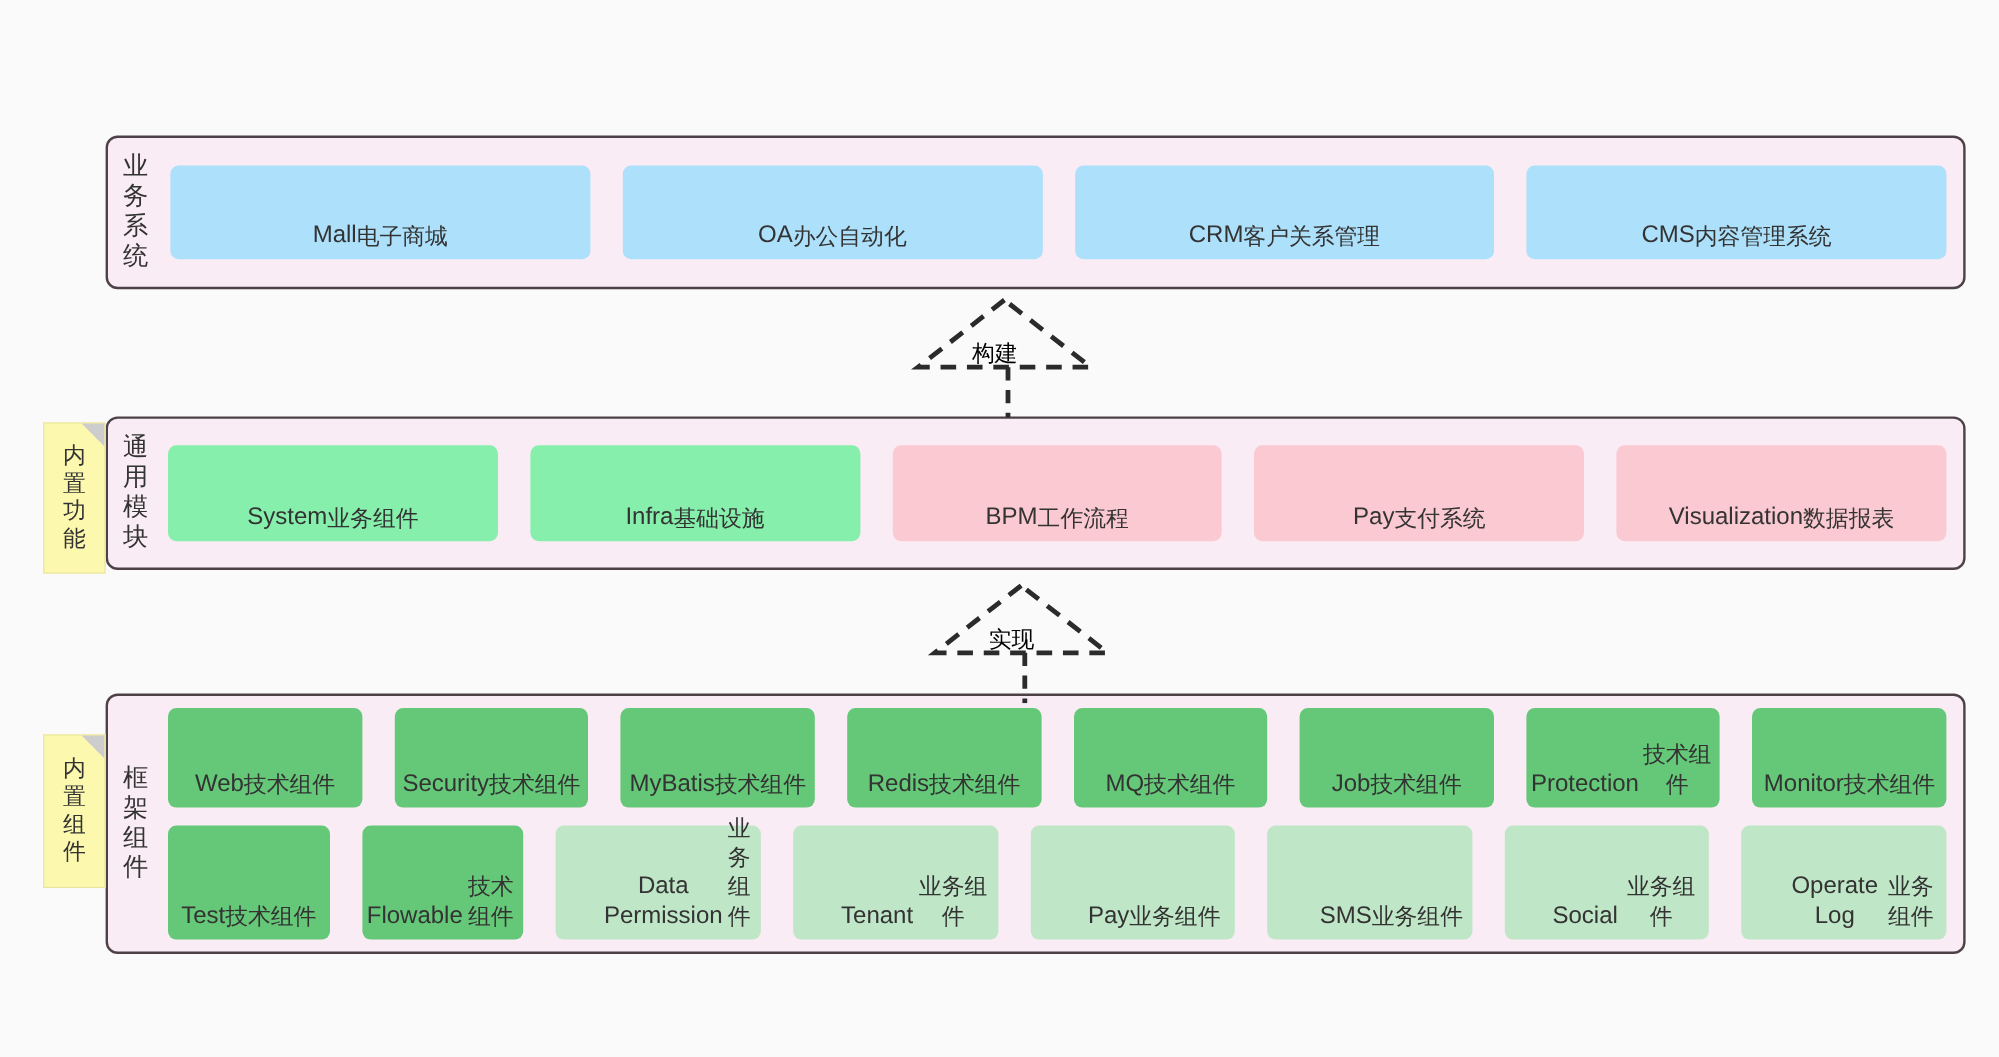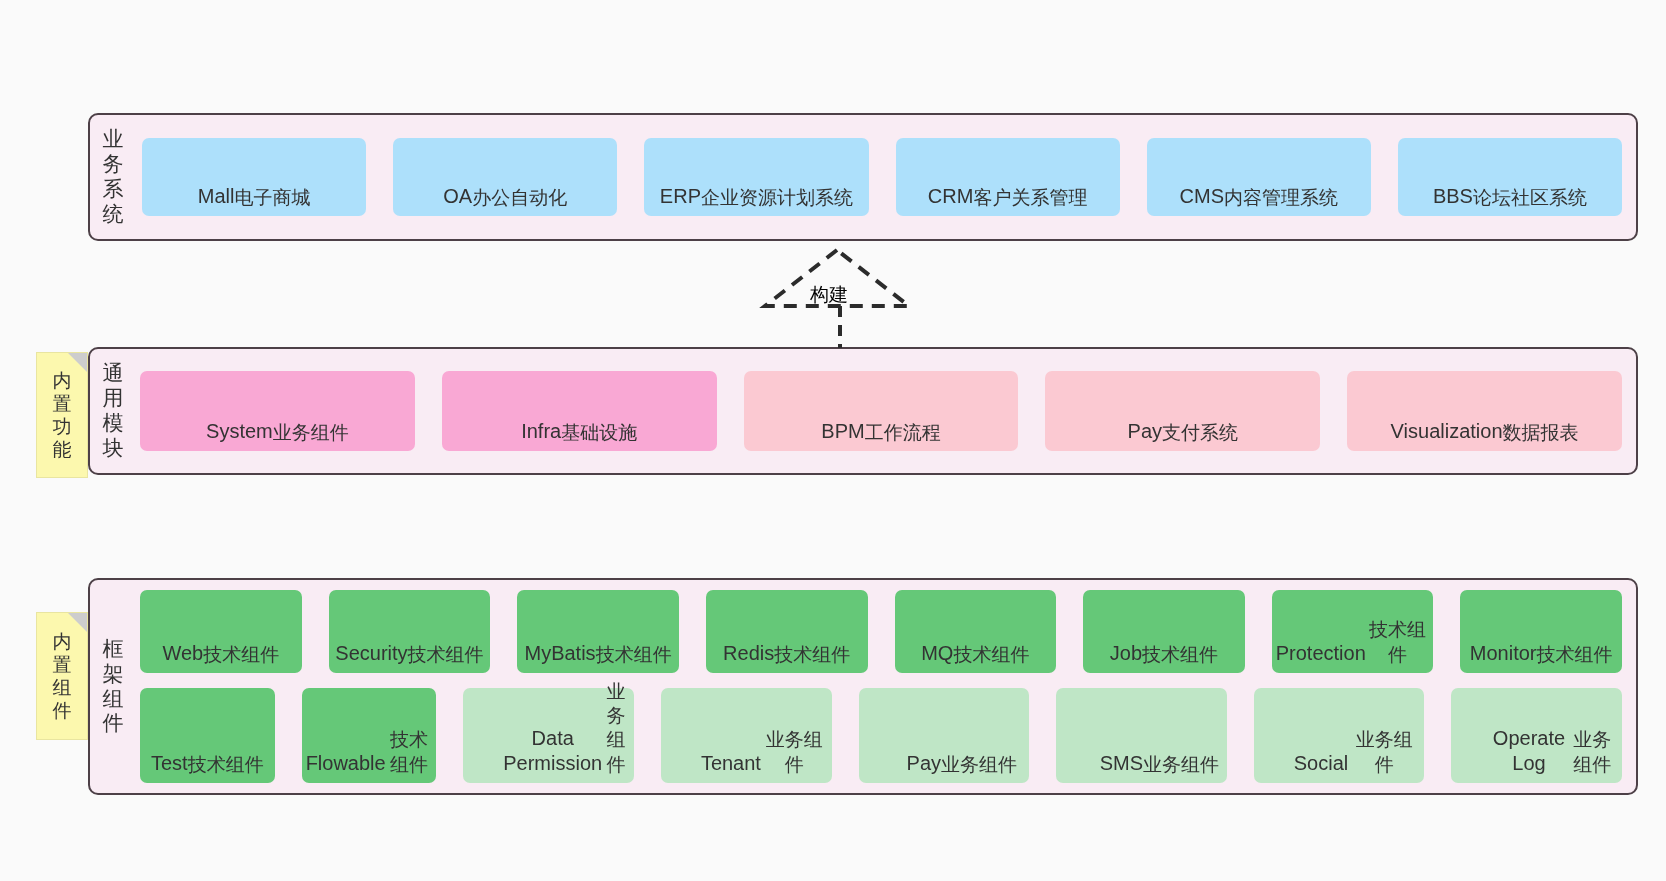--- a/index.html
+++ b/index.html
@@ -84,21 +84,21 @@
     font-size: 20px;
     line-height: 1.28;
     white-space: normal;
   }
   .box .b-sub {
     font-size: 19px;
     line-height: 1.28;
   }
 
   .box-blue   { background: #ade0fb; }
-  .box-red    { background: #f9a8d4; }
+  .box-red    { background: #86efac; }
   .box-pink   { background: #fbc9d2; }
   .box-green  { background: #65c878; }
   .box-lgreen { background: #bfe6c6; padding-left: 40px; }
 
   
   #layer-business { left: 88px;  top: 113px; width: 1550px; height: 128px; }
   #layer-modules  { left: 88px;  top: 347px; width: 1550px; height: 128px; }
   #layer-framework{ left: 88px;  top: 578px; width: 1550px; height: 217px; }
 
   #layer-business .layer-body { padding-left: 6px; }
@@ -170,34 +170,26 @@
       <div class="row">
         <div class="box box-blue">
           <div class="b-title">Mall</div>
           <div class="b-sub">电子商城</div>
         </div>
         <div class="box box-blue">
           <div class="b-title">OA</div>
           <div class="b-sub">办公自动化</div>
         </div>
         <div class="box box-blue">
-          <div class="b-title">ERP</div>
-          <div class="b-sub">企业资源计划系统</div>
-        </div>
-        <div class="box box-blue">
           <div class="b-title">CRM</div>
           <div class="b-sub">客户关系管理</div>
         </div>
         <div class="box box-blue">
           <div class="b-title">CMS</div>
           <div class="b-sub">内容管理系统</div>
-        </div>
-        <div class="box box-blue">
-          <div class="b-title">BBS</div>
-          <div class="b-sub">论坛社区系统</div>
         </div>
       </div>
     </div>
   </div>
 
   <div class="connector" id="connector-build">
     <svg width="170" height="104" viewBox="0 0 170 104">
       <polyline points="88,62 88,104" fill="none" stroke="#2b2b2b" stroke-width="4" stroke-dasharray="11,8"></polyline>
       <polygon points="85,6 13,62 157,62" fill="none" stroke="#2b2b2b" stroke-width="4" stroke-dasharray="13,9" stroke-linejoin="miter"></polygon>
     </svg>
@@ -238,20 +230,27 @@
           <div class="b-sub">支付系统</div>
         </div>
         <div class="box box-pink">
           <div class="b-title">Visualization</div>
           <div class="b-sub">数据报表</div>
         </div>
       </div>
     </div>
   </div>
 
+  <div class="connector" id="connector-implement">
+    <svg width="170" height="104" viewBox="0 0 170 104">
+      <polyline points="88,62 88,104" fill="none" stroke="#2b2b2b" stroke-width="4" stroke-dasharray="11,8"></polyline>
+      <polygon points="85,6 13,62 157,62" fill="none" stroke="#2b2b2b" stroke-width="4" stroke-dasharray="13,9" stroke-linejoin="miter"></polygon>
+    </svg>
+    <div class="conn-label">实现</div>
+  </div>
 
   <div class="note" id="note-builtin-component">
     <div class="fold"></div>
     <span>内</span>
     <span>置</span>
     <span>组</span>
     <span>件</span>
   </div>
 
   <div class="layer" id="layer-framework">

